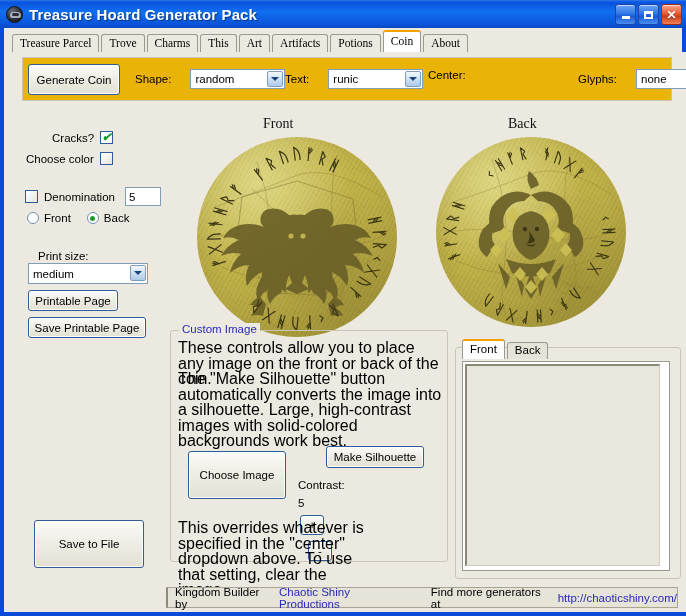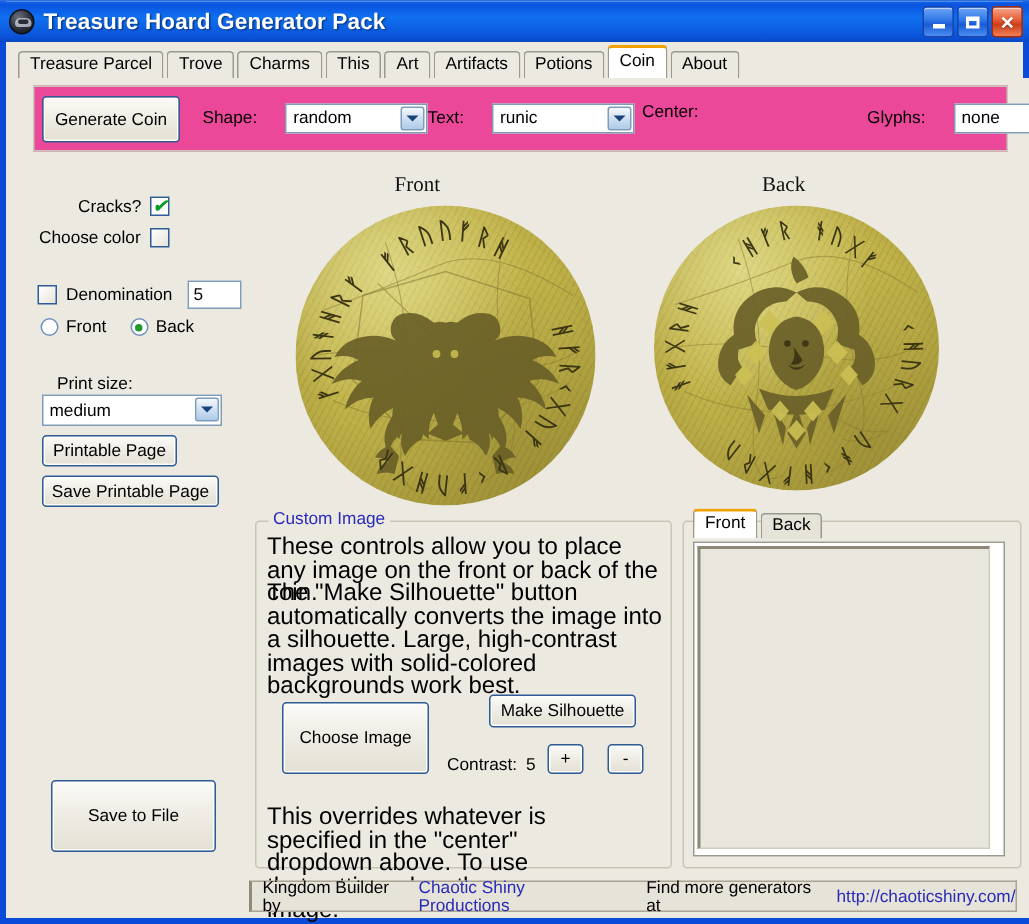--- a/index.html
+++ b/index.html
@@ -73,40 +73,40 @@
   .tab {
     height:19px; padding:0 7px;
     background:#ece9e0;
     border:1px solid #9a9a8e;
     border-bottom:none;
     border-radius:3px 3px 0 0;
     font-size:11.5px; color:#000;
     display:flex; align-items:center;
     margin-right:2px; cursor:pointer;
     line-height:1;
-    position:relative; top:1px;
+    position:relative; top:1px;font-family:Liberation Serif, serif;
   }
   .tab.active {
     background:#fff;
     border-top:2px solid #f2a200;
     height:22px; top:0;
     border-left-color:#9a9a8e; border-right-color:#9a9a8e;
     z-index:3;
   }
 
   
   #content {
     position:absolute; left:4px; top:52px; width:678px; height:560px;
     background:#ece9e0;
   }
 
   
   #toolbar {
     position:absolute; left:14px; top:5px; width:650px; height:44px;
-    border:1px solid #c9c5b6; background:#ec4899;
+    border:1px solid #c9c5b6; background:#eab308;
   }
   #gen-btn {
     position:absolute; left:5px; top:6px; width:92px; height:31px;
     background: linear-gradient(180deg,#fbfbf8 0%,#eeece3 50%,#e2dfd2 100%);
     border:1px solid #2f5c96; border-radius:3px;
     box-shadow: inset 0 0 0 1px #fff;
     font-size:11.5px; color:#000; cursor:pointer;
     display:flex; align-items:center; justify-content:center;
   }
   .tb-field { position:absolute; top:11px; display:flex; align-items:center; gap:19px; font-size:11.5px; }
@@ -466,33 +466,33 @@
           <text transform="translate(81,175) rotate(197)">ᚷ</text>
           <text transform="translate(94,176) rotate(187)">ᚠ</text>
           <text transform="translate(107,174) rotate(177)">ᚻ</text>
           <text transform="translate(119,169) rotate(167)">ᚲ</text>
           <text transform="translate(130,161) rotate(157)">ᚬ</text>
           <text transform="translate(140,151) rotate(147)">ᚢ</text>
         </g>
       </svg>
     </div>
 
-    <div class="groupbox" style="left:162px; top:295px; width:278px; height:232px;">
+    <div class="groupbox" style="left:162px; top:278px; width:278px; height:232px;">
       <span class="group-title">Custom Image</span>
       <div class="para" style="position:absolute; left:7px; top:9px; width:262px;">These controls allow you to place any image on the front or back of the coin.</div>
       <div class="para" style="position:absolute; left:7px; top:40px; width:264px;">The "Make Silhouette" button automatically converts the image into a silhouette. Large, high-contrast  images with solid-colored backgrounds work best.</div>
 
       <div class="btn" style="position:absolute; left:17px; top:120px; width:98px; height:48px;">
         <span>Choose Image</span>
       </div>
       <div class="btn" style="position:absolute; left:155px; top:115px; width:98px; height:22px;">
         <span>Make Silhouette</span>
       </div>
 
-      <div style="position:absolute; left:127px; top:148px; display:flex; align-items:flex-end; gap:6px;">
+      <div style="position:absolute; left:127px; top:148px; display:flex; align-items:flex-start; gap:6px;flex-direction:column;">
         <span class="lbl">Contrast:</span>
         <span class="lbl">5</span>
         <div class="btn" style="width:24px; height:20px; margin-left:2px;">
           <span>+</span>
         </div>
         <div class="btn" style="width:24px; height:20px; margin-left:10px;">
           <span>-</span>
         </div>
       </div>
 

